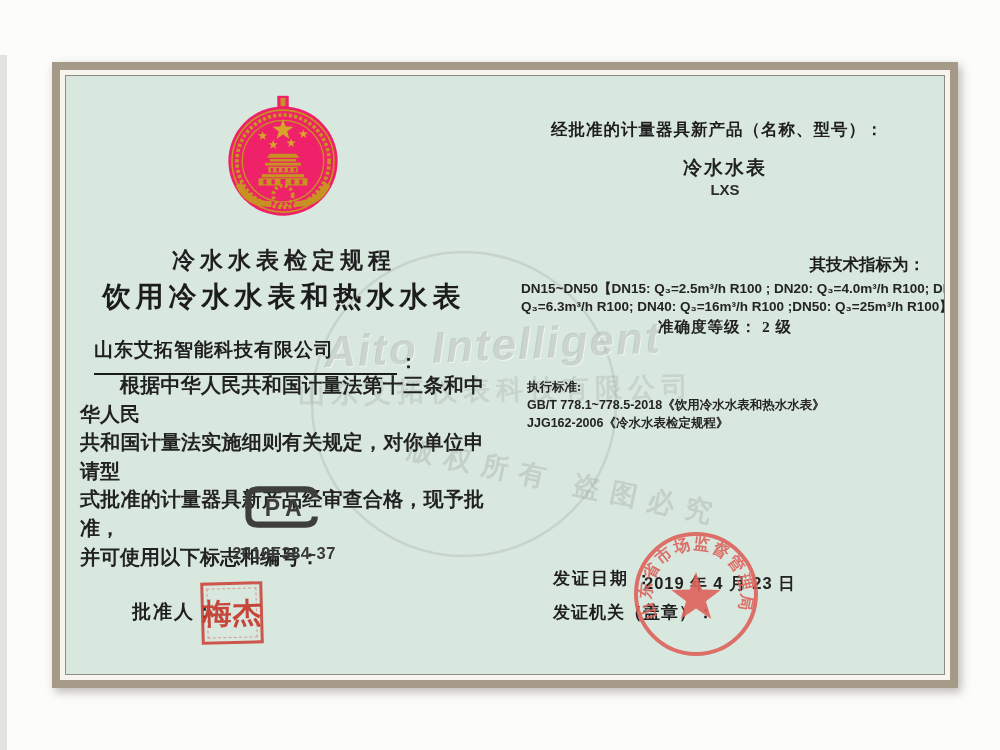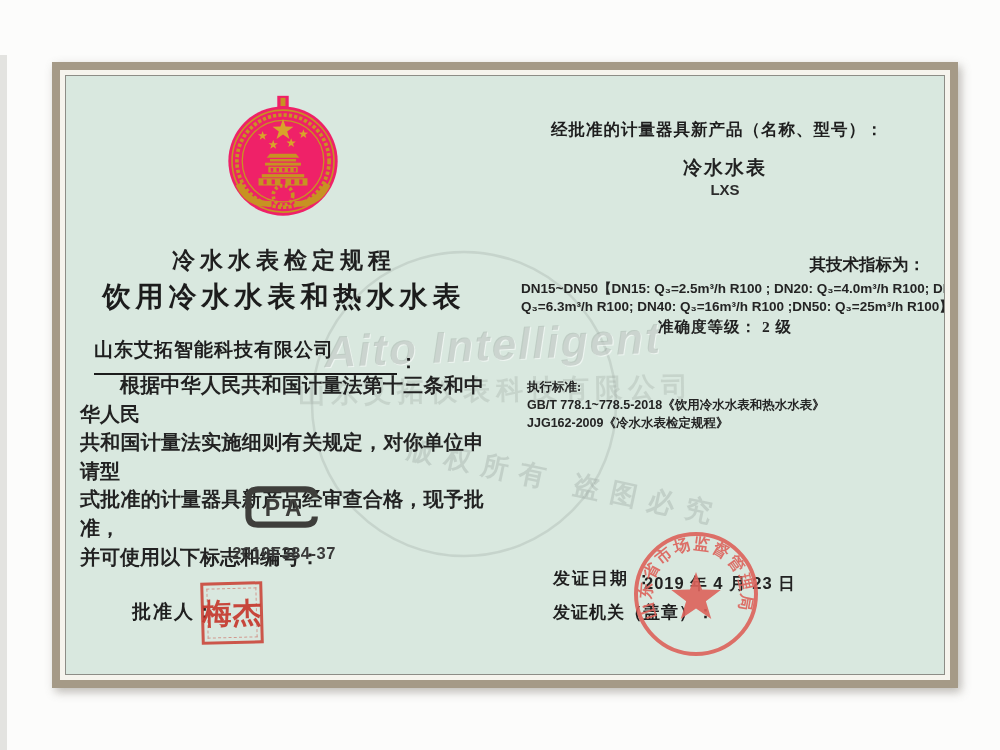--- a/index.html
+++ b/index.html
@@ -157,21 +157,21 @@
         <div class="abs prod-model">LXS</div>
 
         <div class="abs tech-header">其技术指标为：</div>
         <div class="abs tech-line1">DN15~DN50【DN15: Q₃=2.5m³/h R100 ; DN20: Q₃=4.0m³/h R100; DN25:</div>
         <div class="abs tech-line2">Q₃=6.3m³/h R100; DN40: Q₃=16m³/h R100 ;DN50: Q₃=25m³/h R100】</div>
         <div class="abs accuracy">准确度等级： 2 级</div>
 
         <div class="abs standards">
           <div>执行标准:</div>
           <div class="latin">GB/T 778.1~778.5-2018《饮用冷水水表和热水水表》</div>
-          <div class="latin">JJG162-2009《冷水水表检定规程》</div>
+          <div class="latin">JJG162-2006《冷水水表检定规程》</div>
         </div>
 
         <div class="abs date-label">发证日期 ：</div>
         <div class="abs date-value">2019 年 4 月 23 日</div>
         <div class="abs org-label">发证机关（盖章）：</div>
 
         <svg class="abs org-seal" width="132" height="132" viewBox="0 0 132 132">
           <defs>
             <path id="sealArc" d="M 27.03 88.5 A 45 45 0 1 1 104.97 88.5"></path>
           </defs>

